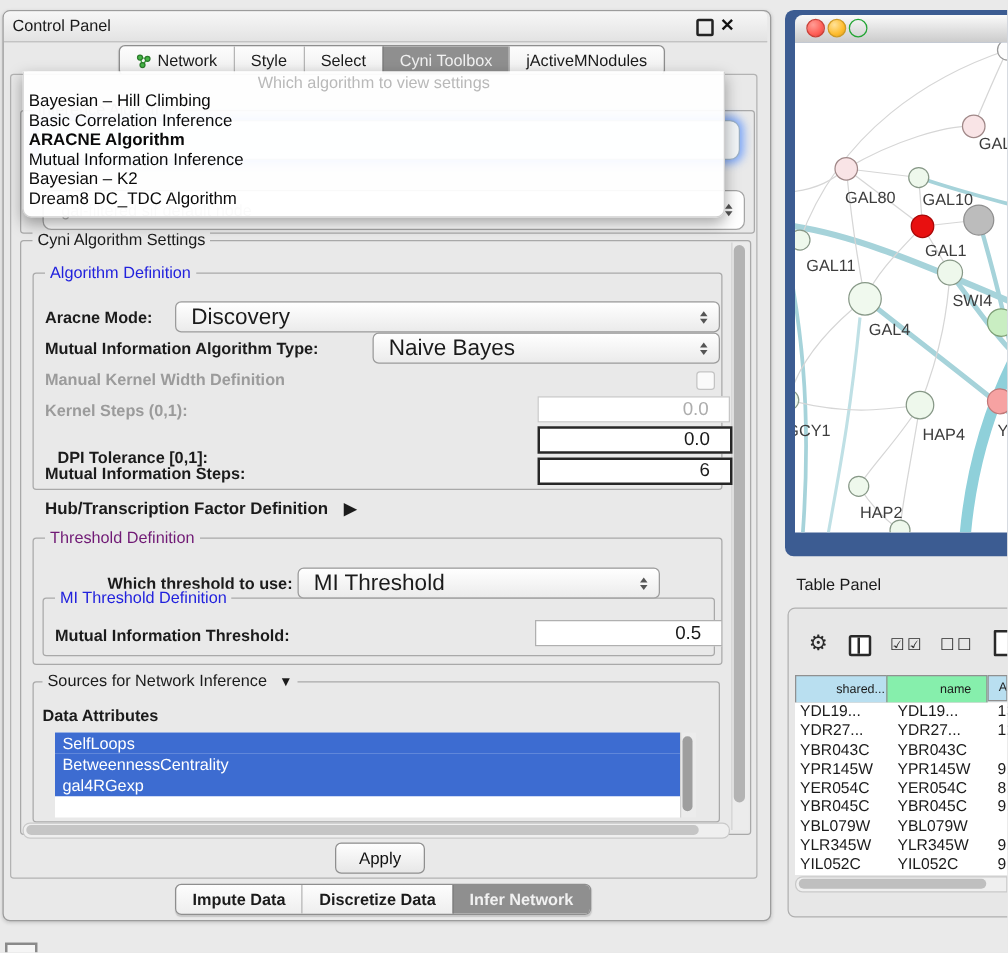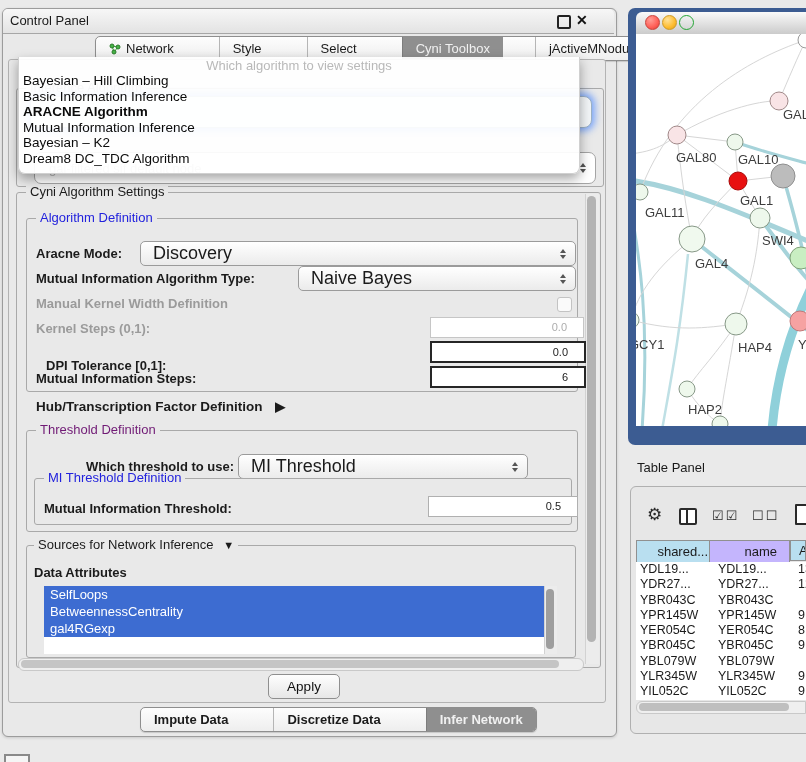--- a/index.html
+++ b/index.html
@@ -9,21 +9,21 @@
   
   .cp-window{left:2px;top:8px;width:613px;height:727px;background:#e9e9e9;
              border:1px solid #9c9c9c;border-radius:6px;box-shadow:0 1px 3px rgba(0,0,0,.15);}
   .cp-titlebar{left:3px;top:9px;width:611px;height:24px;border-bottom:1px solid #a6a6a6;
                background:linear-gradient(#f7f7f7,#e3e3e3);border-radius:5px 5px 0 0;}
   .cp-title{left:10px;top:13px;font-size:13px;color:#1a1a1a;}
   .float-btn{left:557px;top:15px;width:10px;height:10px;border:2px solid #222;border-radius:2px;background:transparent;}
   .close-btn{left:576px;top:12px;font-size:14px;font-weight:700;color:#111;}
   
   .segbar{display:flex;height:23px;border:1px solid #8e8e8e;border-radius:5px;overflow:hidden;
-          background:linear-gradient(#fdfdfd,#eeeeee);box-shadow:0 1px 1px rgba(0,0,0,.15);gap:32px;}
+          background:linear-gradient(#fdfdfd,#eeeeee);box-shadow:0 1px 1px rgba(0,0,0,.15);}
   .seg{display:flex;align-items:center;gap:5px;padding:0 13px;font-size:13px;line-height:23px;
        border-left:1px solid #b5b5b5;white-space:nowrap;color:#1b1b1b;}
   .seg:first-child{border-left:none;}
   .seg.sel{background:#8f8f8f;color:#f1f1f1;border-left-color:#7d7d7d;}
   
   .content-panel{left:8px;top:59px;width:596px;height:642px;background:#e9e9e9;
                  border:1px solid #b3b3b3;border-radius:3px;}
   
   .groupbox{border:1px solid #a9a9a9;border-radius:3px;}
   .legend{position:absolute;background:#e9e9e9;padding:0 4px;font-size:13px;line-height:14px;white-space:nowrap;}
@@ -33,21 +33,21 @@
   .lbl.dis{color:#9b9b9b;text-align:center;}
   
   .combo{display:flex;align-items:center;background:linear-gradient(#ffffff,#ebebeb);
          border:1px solid #9b9b9b;border-radius:5px;height:23px;font-size:18px;}
   .combo .val{padding-left:12px;white-space:nowrap;}
   .spin{margin-left:auto;margin-right:9px;display:flex;flex-direction:column;align-items:center;gap:2px;}
   .spin i{display:block;width:0;height:0;border:3.5px solid transparent;}
   .spin i.up{border-bottom:4.5px solid #555;border-top:none;}
   .spin i.dn{border-top:4.5px solid #555;border-bottom:none;}
   .field{background:#fff;border:1px solid #c6c6c6;height:19px;line-height:19px;
-         text-align:right;padding-right:16px;font-size:11px;}
+         text-align:right;padding-right:16px;font-size:15px;}
   .field.dark{border:2px solid #262626;height:18px;line-height:18px;}
   .field.dim{color:#adadad;}
   .checkbox{width:13px;height:13px;border:1px solid #c3c3c3;border-radius:3px;background:#fafafa;}
   
   .sb-track-v{background:#ececec;border-left:1px solid #d2d2d2;}
   .sb-thumb{background:#b3b3b3;border-radius:5px;}
   .sb-track-h{background:#efefef;border:1px solid #c9c9c9;border-radius:6px;}
   
   .dropdown{left:18px;top:57px;width:560px;background:rgba(255,255,255,0.93);
             border:1px solid #d0d0d0;border-top:none;border-radius:0 0 7px 7px;
@@ -75,24 +75,24 @@
   svg text{font-family:"Liberation Sans",sans-serif;font-size:13px;fill:#3d3d3d;}
   
   .tp-title{left:637px;top:460px;font-size:13px;color:#1a1a1a;}
   .tp-panel{left:630px;top:486px;width:176px;height:246px;background:#e7e7e7;
             border:1px solid #b0b0b0;border-radius:6px 0 0 6px;}
   .gear{font-size:17px;color:#2a2a2a;line-height:18px;}
   .colicon{width:14px;height:13px;border:2px solid #2a2a2a;border-radius:2px;position:relative;background:#fff;}
   .colicon::after{content:"";position:absolute;left:5px;top:0;width:2px;height:13px;background:#2a2a2a;}
   .dococon{width:12px;height:17px;border:2px solid #2a2a2a;border-radius:1px;background:#fff;}
   .checks{font-size:13px;color:#2a2a2a;letter-spacing:2px;}
-  .th{height:21px;border:1px solid #909090;font-size:13px;display:flex;align-items:center;
+  .th{height:21px;border:1px solid #909090;font-size:10px;display:flex;align-items:center;
       justify-content:flex-end;overflow:hidden;}
   .th.blue{background:#b9dff0;}
-  .th.gray{background:#c4b5fd;}
+  .th.gray{background:#86efac;}
   .tbody{left:636px;top:562px;width:170px;height:138px;background:#fff;overflow:hidden;font-size:12.5px;}
   .trow{position:relative;height:15.3px;line-height:15.3px;white-space:nowrap;}
   .tcell{position:absolute;top:0;}
 </style>
 </head>
 <body>
 
 <div id="screen">
 
   <div class="abs cp-window"></div>
@@ -136,21 +136,21 @@
     <span class="val">gal-filtered sif default node</span>
     <span class="spin">
         <i class="up"></i>
         <i class="dn"></i>
       </span>
   </div>
 
   <div class="abs dropdown">
     <div class="dd-placeholder">Which algorithm to view settings</div>
     <div class="dd-item">Bayesian – Hill Climbing</div>
-    <div class="dd-item">Basic Information Inference</div>
+    <div class="dd-item">Basic Correlation Inference</div>
     <div class="dd-item sel">ARACNE Algorithm</div>
     <div class="dd-item">Mutual Information Inference</div>
     <div class="dd-item">Bayesian – K2</div>
     <div class="dd-item">Dream8 DC_TDC Algorithm</div>
   </div>
 
   <div class="abs groupbox" style="left:16px;top:192px;width:583px;height:474px;"></div>
   <div class="abs legend" style="left:26px;top:185px;">Cyni Algorithm Settings</div>
 
   <div class="abs sb-track-v" style="left:585px;top:194px;width:13px;height:470px;"></div>

